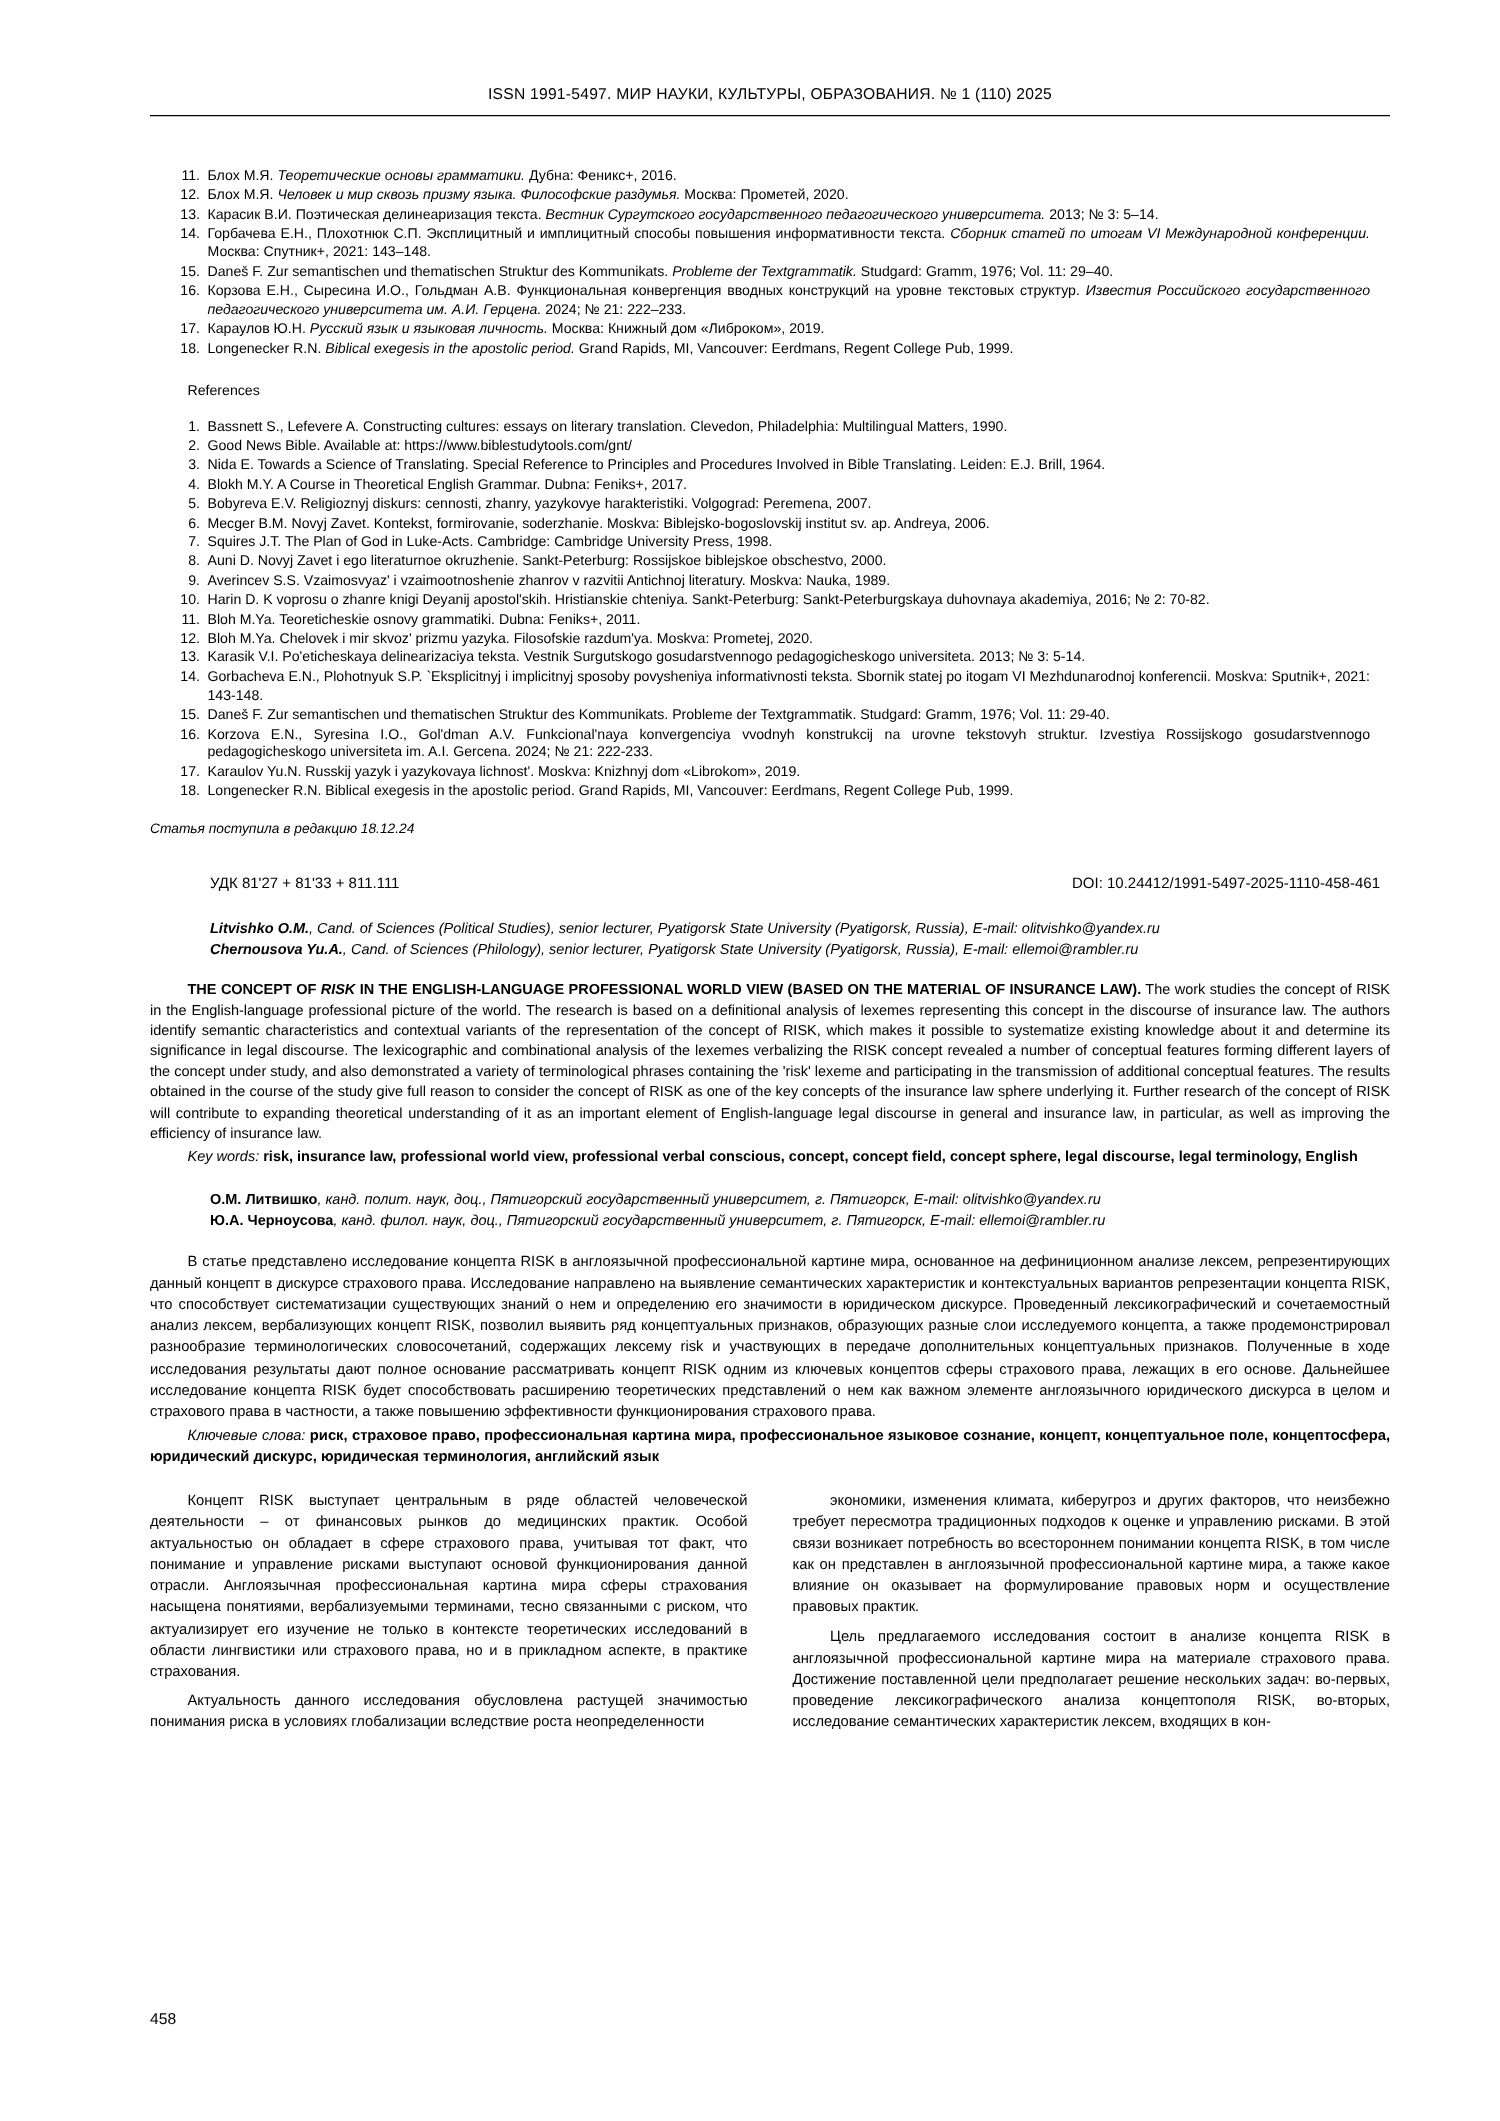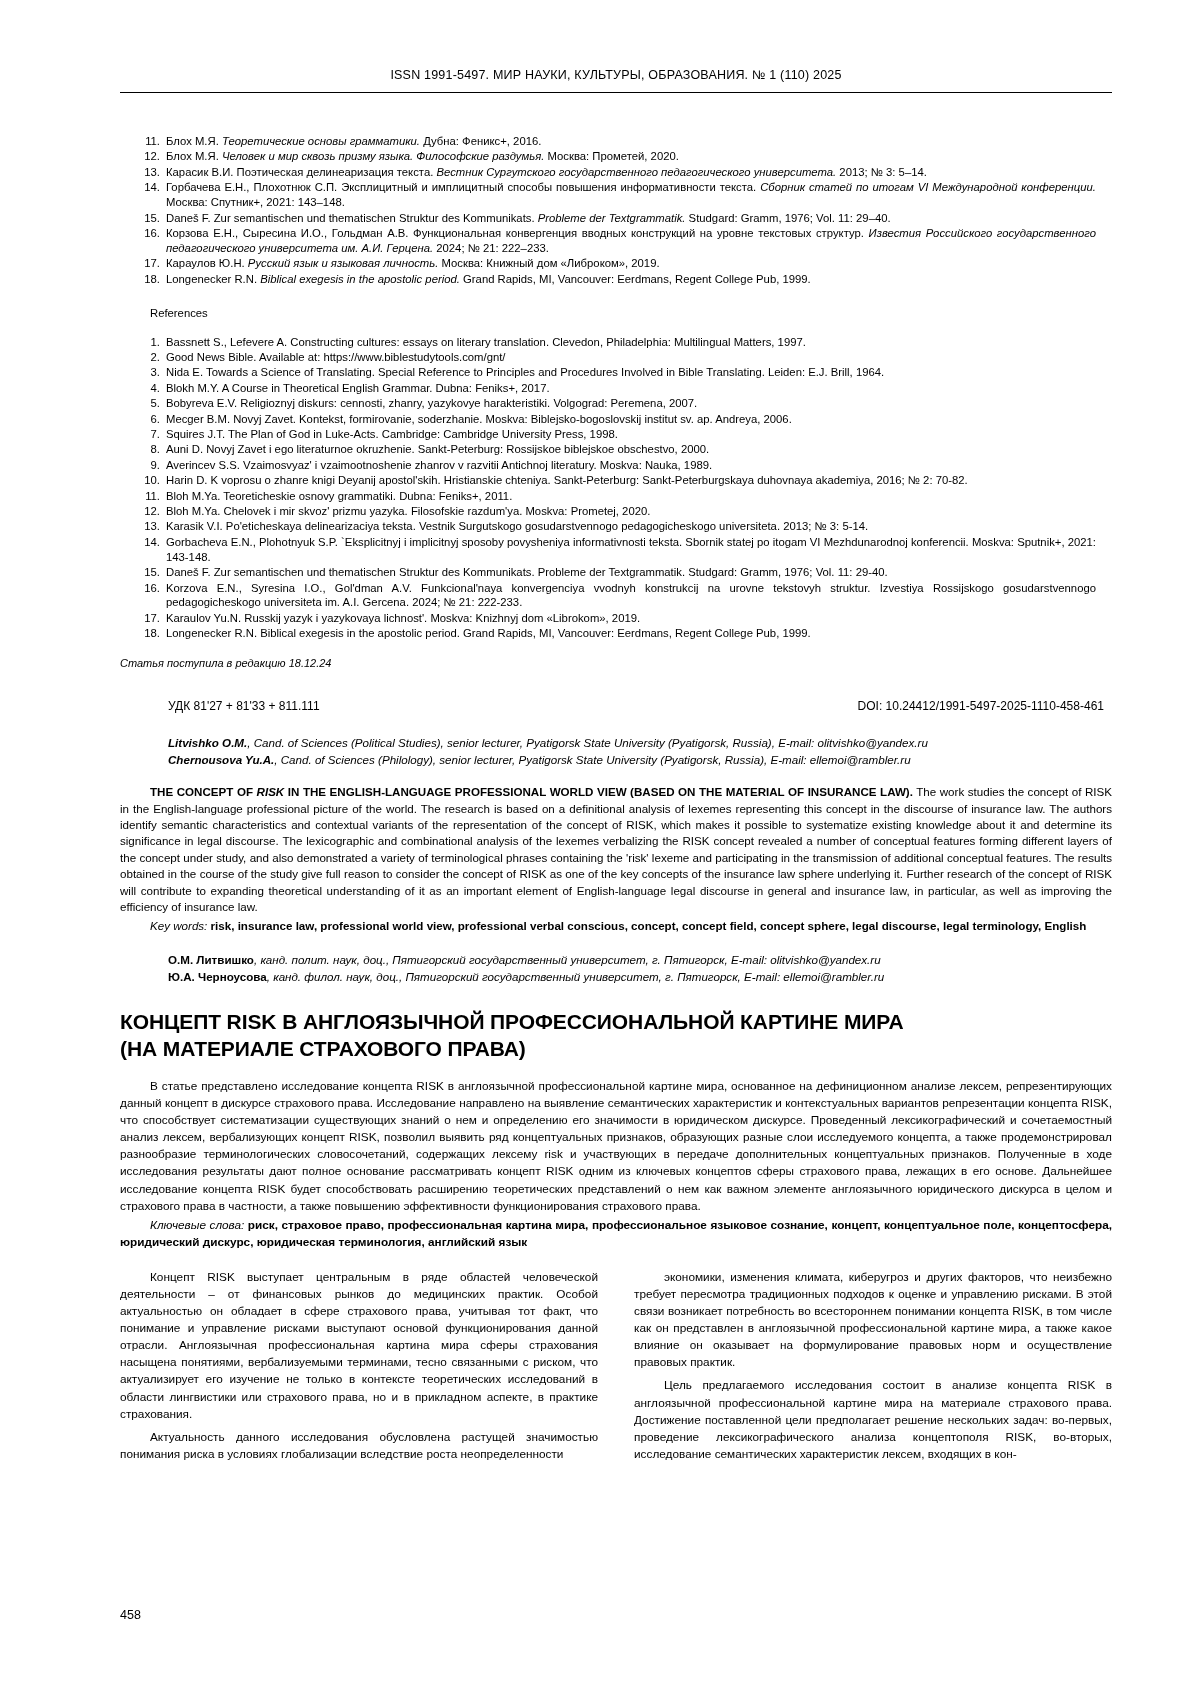--- a/index.html
+++ b/index.html
@@ -198,21 +198,21 @@
         <li><span class="num">14.</span><span>Горбачева Е.Н., Плохотнюк С.П. Эксплицитный и имплицитный способы повышения информативности текста. <i>Сборник статей по итогам VI Международной конференции.</i> Москва: Спутник+, 2021: 143–148.</span></li>
         <li><span class="num">15.</span><span>Daneš F. Zur semantischen und thematischen Struktur des Kommunikats. <i>Probleme der Textgrammatik.</i> Studgard: Gramm, 1976; Vol. 11: 29–40.</span></li>
         <li><span class="num">16.</span><span>Корзова Е.Н., Сыресина И.О., Гольдман А.В. Функциональная конвергенция вводных конструкций на уровне текстовых структур. <i>Известия Российского государственного педагогического университета им. А.И. Герцена.</i> 2024; № 21: 222–233.</span></li>
         <li><span class="num">17.</span><span>Караулов Ю.Н. <i>Русский язык и языковая личность.</i> Москва: Книжный дом «Либроком», 2019.</span></li>
         <li><span class="num">18.</span><span>Longenecker R.N. <i>Biblical exegesis in the apostolic period.</i> Grand Rapids, MI, Vancouver: Eerdmans, Regent College Pub, 1999.</span></li>
       </ul>
 
     <div class="references-title">References</div>
 
     <ul class="reflist en-list" id="en-list">
-        <li><span class="num">1.</span><span>Bassnett S., Lefevere A. Constructing cultures: essays on literary translation. Clevedon, Philadelphia: Multilingual Matters, 1997.</span></li>
+        <li><span class="num">1.</span><span>Bassnett S., Lefevere A. Constructing cultures: essays on literary translation. Clevedon, Philadelphia: Multilingual Matters, 1990.</span></li>
         <li><span class="num">2.</span><span>Good News Bible. Available at: https://www.biblestudytools.com/gnt/</span></li>
         <li><span class="num">3.</span><span>Nida E. Towards a Science of Translating. Special Reference to Principles and Procedures Involved in Bible Translating. Leiden: E.J. Brill, 1964.</span></li>
         <li><span class="num">4.</span><span>Blokh M.Y. A Course in Theoretical English Grammar. Dubna: Feniks+, 2017.</span></li>
         <li><span class="num">5.</span><span>Bobyreva E.V. Religioznyj diskurs: cennosti, zhanry, yazykovye harakteristiki. Volgograd: Peremena, 2007.</span></li>
         <li><span class="num">6.</span><span>Mecger B.M. Novyj Zavet. Kontekst, formirovanie, soderzhanie. Moskva: Biblejsko-bogoslovskij institut sv. ap. Andreya, 2006.</span></li>
         <li><span class="num">7.</span><span>Squires J.T. The Plan of God in Luke-Acts. Cambridge: Cambridge University Press, 1998.</span></li>
         <li><span class="num">8.</span><span>Auni D. Novyj Zavet i ego literaturnoe okruzhenie. Sankt-Peterburg: Rossijskoe biblejskoe obschestvo, 2000.</span></li>
         <li><span class="num">9.</span><span>Averincev S.S. Vzaimosvyaz' i vzaimootnoshenie zhanrov v razvitii Antichnoj literatury. Moskva: Nauka, 1989.</span></li>
         <li><span class="num">10.</span><span>Harin D. K voprosu o zhanre knigi Deyanij apostol'skih. Hristianskie chteniya. Sankt-Peterburg: Sankt-Peterburgskaya duhovnaya akademiya, 2016; № 2: 70-82.</span></li>
         <li><span class="num">11.</span><span>Bloh M.Ya. Teoreticheskie osnovy grammatiki. Dubna: Feniks+, 2011.</span></li>
@@ -251,24 +251,20 @@
 
     <div class="authors-ru">
       <div>
         <b>О.М. Литвишко</b><span class="ital">, канд. полит. наук, доц., Пятигорский государственный университет, г. Пятигорск, E-mail: olitvishko@yandex.ru</span>
       </div>
       <div>
         <b>Ю.А. Черноусова</b><span class="ital">, канд. филол. наук, доц., Пятигорский государственный университет, г. Пятигорск, E-mail: ellemoi@rambler.ru</span>
       </div>
     </div>
 
-    <div class="article-title">
-      <div>КОНЦЕПТ RISK В АНГЛОЯЗЫЧНОЙ ПРОФЕССИОНАЛЬНОЙ КАРТИНЕ МИРА</div>
-      <div>(НА МАТЕРИАЛЕ СТРАХОВОГО ПРАВА)</div>
-    </div>
 
     <div class="abstract-ru">В статье представлено исследование концепта RISK в англоязычной профессиональной картине мира, основанное на дефиниционном анализе лексем, репрезентирующих данный концепт в дискурсе страхового права. Исследование направлено на выявление семантических характеристик и контекстуальных вариантов репрезентации концепта RISK, что способствует систематизации существующих знаний о нем и определению его значимости в юридическом дискурсе. Проведенный лексикографический и сочетаемостный анализ лексем, вербализующих концепт RISK, позволил выявить ряд концептуальных признаков, образующих разные слои исследуемого концепта, а также продемонстрировал разнообразие терминологических словосочетаний, содержащих лексему risk и участвующих в передаче дополнительных концептуальных признаков. Полученные в ходе исследования результаты дают полное основание рассматривать концепт RISK одним из ключевых концептов сферы страхового права, лежащих в его основе. Дальнейшее исследование концепта RISK будет способствовать расширению теоретических представлений о нем как важном элементе англоязычного юридического дискурса в целом и страхового права в частности, а также повышению эффективности функционирования страхового права.</div>
 
     <div class="keywords-ru">
       <span class="kwlabel">Ключевые слова:</span><span class="kwtext"> риск, страховое право, профессиональная картина мира, профессиональное языковое сознание, концепт, концептуальное поле, концептосфера, юридический дискурс, юридическая терминология, английский язык</span>
     </div>
 
     <div class="columns">
       <div class="col">
         <p>Концепт RISK выступает центральным в ряде областей человеческой деятельности – от финансовых рынков до медицинских практик. Особой актуальностью он обладает в сфере страхового права, учитывая тот факт, что понимание и управление рисками выступают основой функционирования данной отрасли. Англоязычная профессиональная картина мира сферы страхования насыщена понятиями, вербализуемыми терминами, тесно связанными с риском, что актуализирует его изучение не только в контексте теоретических исследований в области лингвистики или страхового права, но и в прикладном аспекте, в практике страхования.</p>

